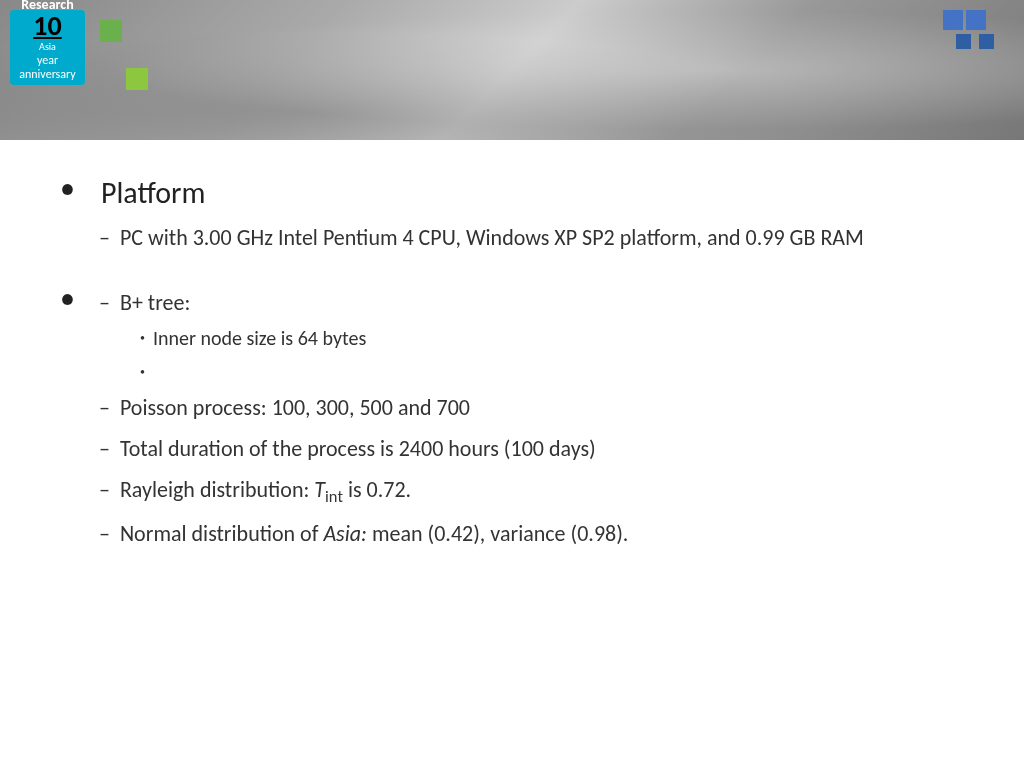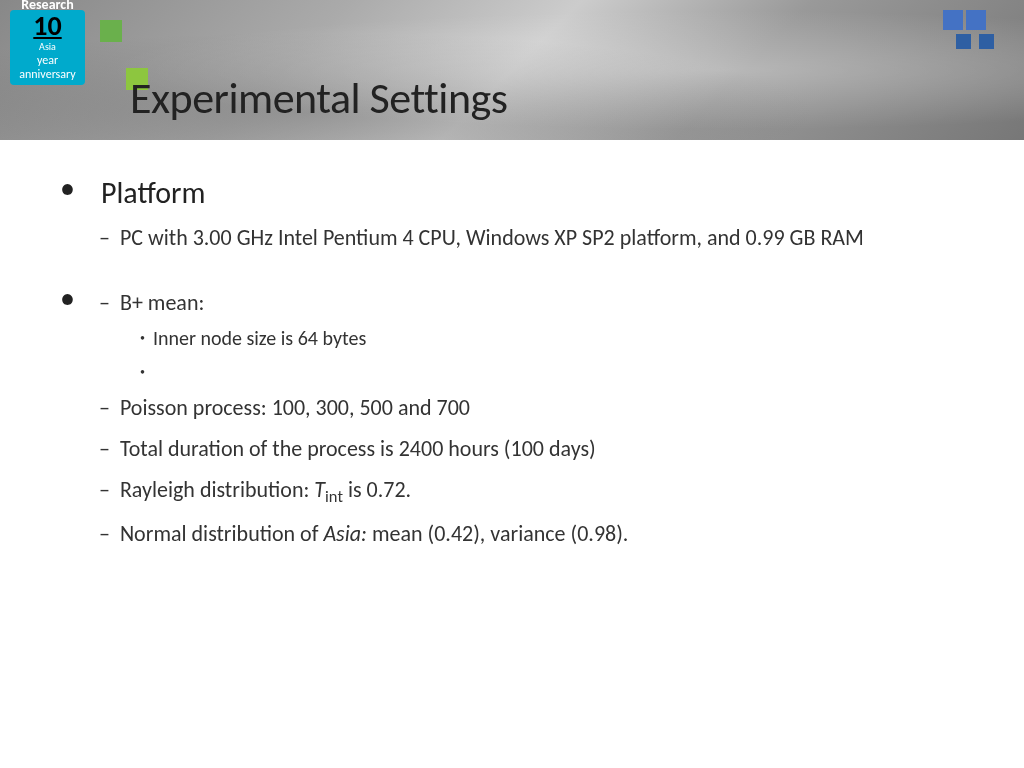--- a/index.html
+++ b/index.html
@@ -227,21 +227,20 @@
     <div style="display:flex; gap:3px;">
       <div class="deco-sq-blue"></div>
       <div class="deco-sq-blue"></div>
     </div>
     <div style="display:flex; gap:3px; padding-left:8px;">
       <div class="deco-sq-blue2"></div>
       <div class="deco-sq-blue2"></div>
     </div>
   </div>
 
-  <div class="slide-title">Experimental Settings</div>
 </div>
 
 <div class="content">
 
   <div class="bullet-level1">
     <span class="bullet-dot">•</span>
     <div>
       <div class="bullet-text-bold">Platform</div>
       <div class="sub-list">
         <div class="sub-item">
@@ -253,21 +252,21 @@
   </div>
 
   <div class="bullet-level1">
     <span class="bullet-dot">•</span>
     <div>
       <div class="sub-list">
 
         <div class="sub-item">
           <span class="dash">–</span>
           <div>
-            <span class="sub-item-text">B+ mean:</span>
+            <span class="sub-item-text">B+ tree:</span>
             <div class="sub-sub-list">
               <div class="sub-sub-item">
                 <span class="small-dot">•</span>
                 <span>Inner node size is 64 bytes</span>
               </div>
               <div class="sub-sub-item">
                 <span class="small-dot">•</span>
               </div>
             </div>
           </div>

